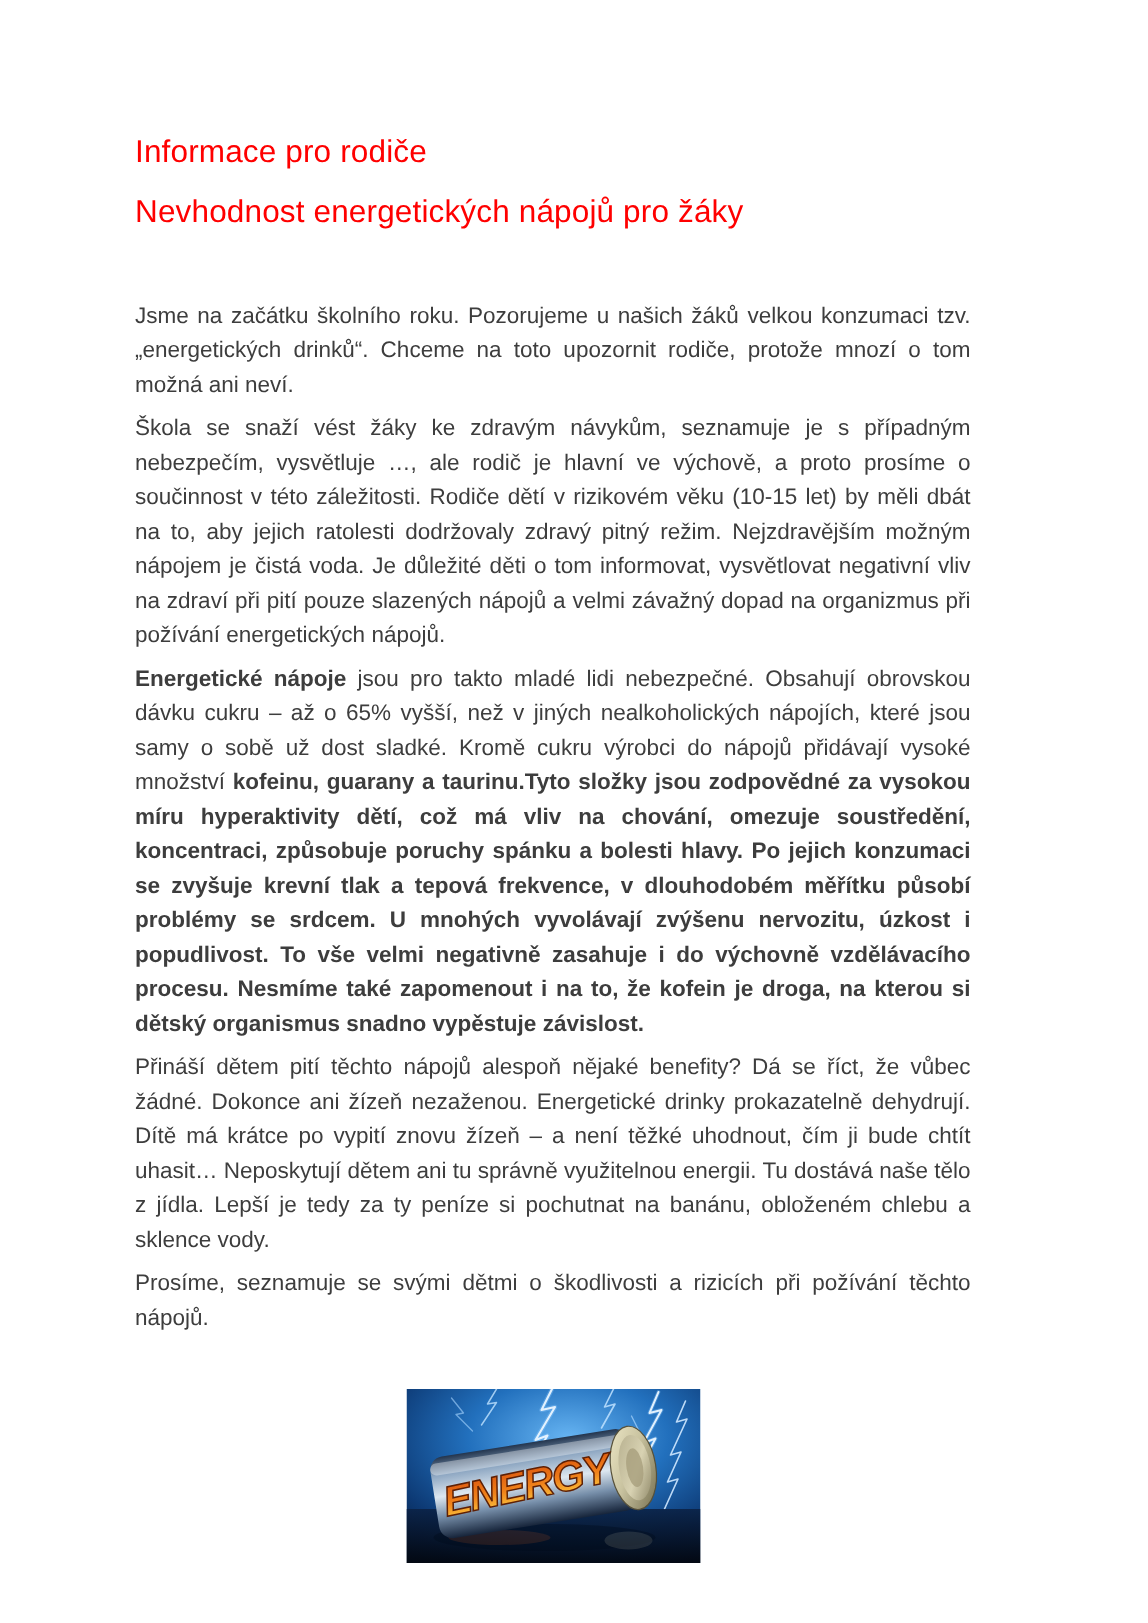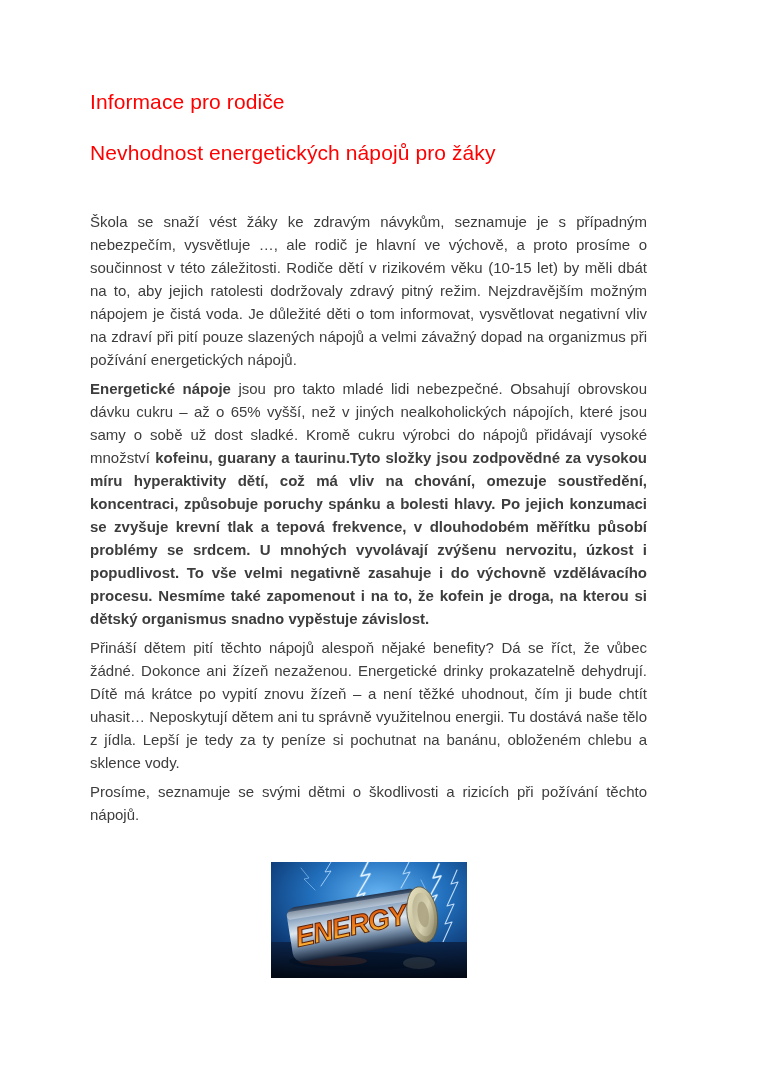--- a/index.html
+++ b/index.html
@@ -22,21 +22,21 @@
     padding: 88px 118px 0 90px;
   }
   h1.doc-title, h1.doc-subtitle {
     color: var(--heading-color);
     font-size: 21px;
     font-weight: 400;
     line-height: 27px;
     margin: 0;
     letter-spacing: 0.1px;
   }
-  h1.doc-subtitle { margin-top: 24px; }
+  h1.doc-subtitle { margin-top: 13px; }
   .body-text { margin-top: 44px; }
   .body-text p.para {
     margin: 0 0 6px 0;
     color: var(--body-color);
     font-size: 15px;
     line-height: 23px;
     text-align: justify;
   }
   .body-text p.para span.b { font-weight: 700; margin-top: 41px; }
   .figure {
@@ -49,20 +49,21 @@
 </style>
 </head>
 <body>
 
 <div class="page">
 
   <h1 class="doc-title">Informace pro rodiče</h1>
   <h1 class="doc-subtitle">Nevhodnost energetických nápojů pro žáky</h1>
 
   <div class="body-text" id="paragraphs">
+      <p class="para"><span>Jsme na začátku školního roku. Pozorujeme u našich žáků velkou konzumaci tzv. „energetických drinků“. Chceme na toto upozornit rodiče, protože mnozí o tom možná ani neví.</span></p>
       <p class="para"><span>Škola se snaží vést žáky ke zdravým návykům, seznamuje je s případným nebezpečím, vysvětluje …, ale rodič je hlavní ve výchově, a proto prosíme o součinnost v této záležitosti. Rodiče dětí v rizikovém věku (10-15 let) by měli dbát na to, aby jejich ratolesti dodržovaly zdravý pitný režim. Nejzdravějším možným nápojem je čistá voda. Je důležité děti o tom informovat, vysvětlovat negativní vliv na zdraví při pití pouze slazených nápojů a velmi závažný dopad na organizmus při požívání energetických nápojů.</span></p>
       <p class="para"><span class="b">Energetické nápoje</span><span> jsou pro takto mladé lidi nebezpečné. Obsahují obrovskou dávku cukru – až o 65% vyšší, než v jiných nealkoholických nápojích, které jsou samy o sobě už dost sladké. Kromě cukru výrobci do nápojů přidávají vysoké množství </span><span class="b">kofeinu, guarany a taurinu.Tyto složky jsou zodpovědné za vysokou míru hyperaktivity dětí, což má vliv na chování, omezuje soustředění, koncentraci, způsobuje poruchy spánku a bolesti hlavy. Po jejich konzumaci se zvyšuje krevní tlak a tepová frekvence, v dlouhodobém měřítku působí problémy se srdcem. U mnohých vyvolávají zvýšenu nervozitu, úzkost i popudlivost. To vše velmi negativně zasahuje i do výchovně vzdělávacího procesu. Nesmíme také zapomenout i na to, že kofein je droga, na kterou si dětský organismus snadno vypěstuje závislost.</span></p>
       <p class="para"><span>Přináší dětem pití těchto nápojů alespoň nějaké benefity? Dá se říct, že vůbec žádné. Dokonce ani žízeň nezaženou. Energetické drinky prokazatelně dehydrují. Dítě má krátce po vypití znovu žízeň – a není těžké uhodnout, čím ji bude chtít uhasit… Neposkytují dětem ani tu správně využitelnou energii. Tu dostává naše tělo z jídla. Lepší je tedy za ty peníze si pochutnat na banánu, obloženém chlebu a sklence vody.</span></p>
       <p class="para"><span>Prosíme, seznamuje se svými dětmi o škodlivosti a rizicích při požívání těchto nápojů.</span></p>
     </div>
 
   <div class="figure">
     <svg viewBox="0 0 196 116" xmlns="http://www.w3.org/2000/svg">
       <defs>
         <radialGradient id="bgGrad" cx="55%" cy="28%" r="85%">

